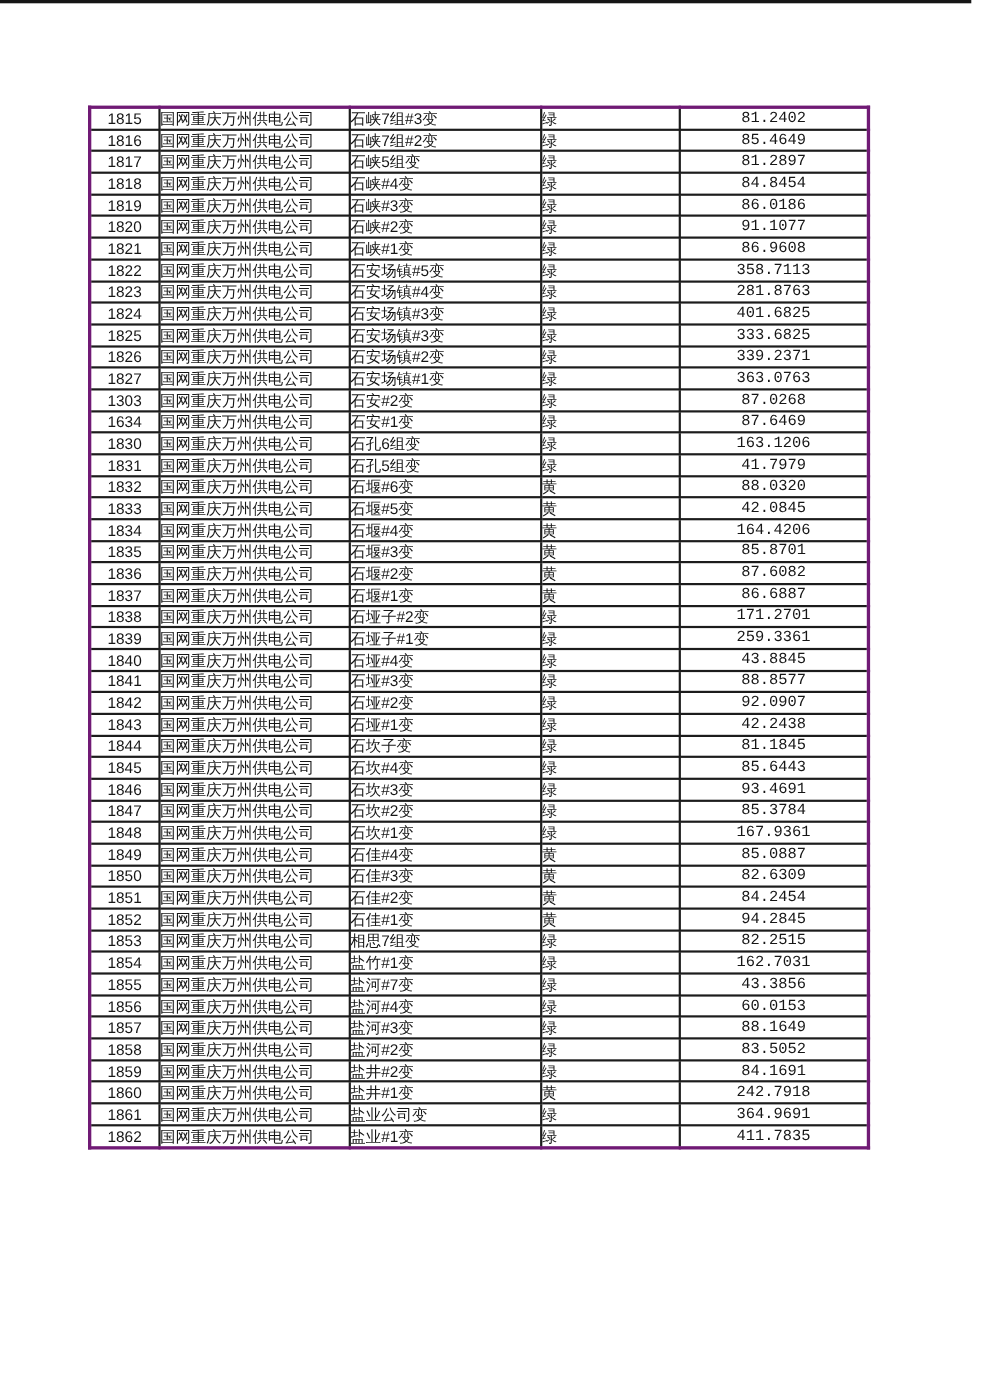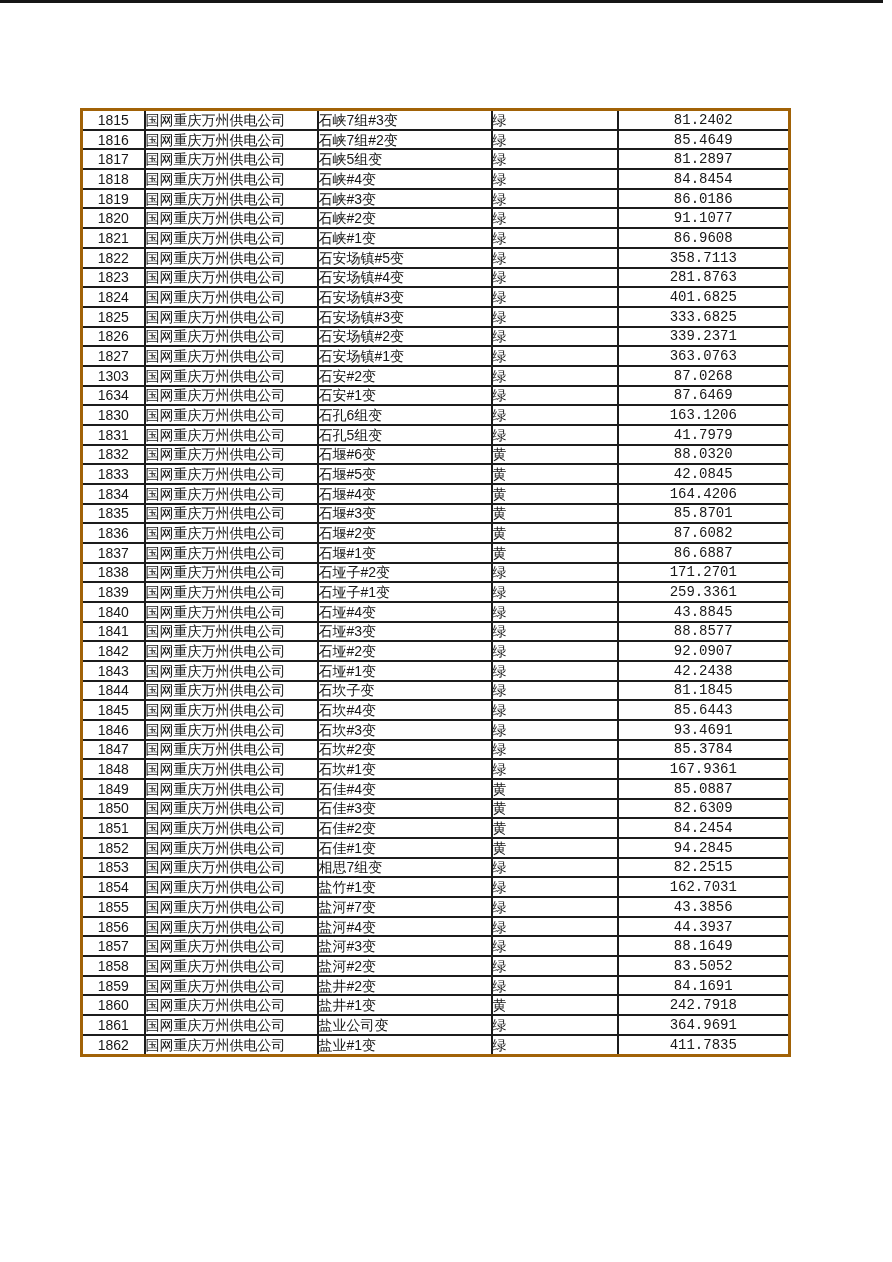--- a/index.html
+++ b/index.html
@@ -20,26 +20,26 @@
     position: absolute;
     top: 0;
     left: 0;
     width: 883px;
     height: 3px;
     background: #151515;
   }
   table.grid {
     position: absolute;
     left: 80px;
-    top: 108px;
+    top: 96px;
     width: 708px;
     height: 949px;
     border-collapse: collapse;
     table-layout: fixed;
-    border: 3px solid #a16207;
+    border: 3px solid #701a75;
   }
   table.grid td {
     border: 2px solid #1c1c1c;
     font-size: 14px;
     line-height: 1;
     color: #161616;
     padding: 0;
     white-space: nowrap;
     overflow: hidden;
     vertical-align: middle;
@@ -350,21 +350,21 @@
           <td class="c-company">国网重庆万州供电公司</td>
           <td class="c-station">盐河#7变</td>
           <td class="c-status">绿</td>
           <td class="c-value">43.3856</td>
         </tr>
         <tr>
           <td class="c-idx">1856</td>
           <td class="c-company">国网重庆万州供电公司</td>
           <td class="c-station">盐河#4变</td>
           <td class="c-status">绿</td>
-          <td class="c-value">44.3937</td>
+          <td class="c-value">60.0153</td>
         </tr>
         <tr>
           <td class="c-idx">1857</td>
           <td class="c-company">国网重庆万州供电公司</td>
           <td class="c-station">盐河#3变</td>
           <td class="c-status">绿</td>
           <td class="c-value">88.1649</td>
         </tr>
         <tr>
           <td class="c-idx">1858</td>

